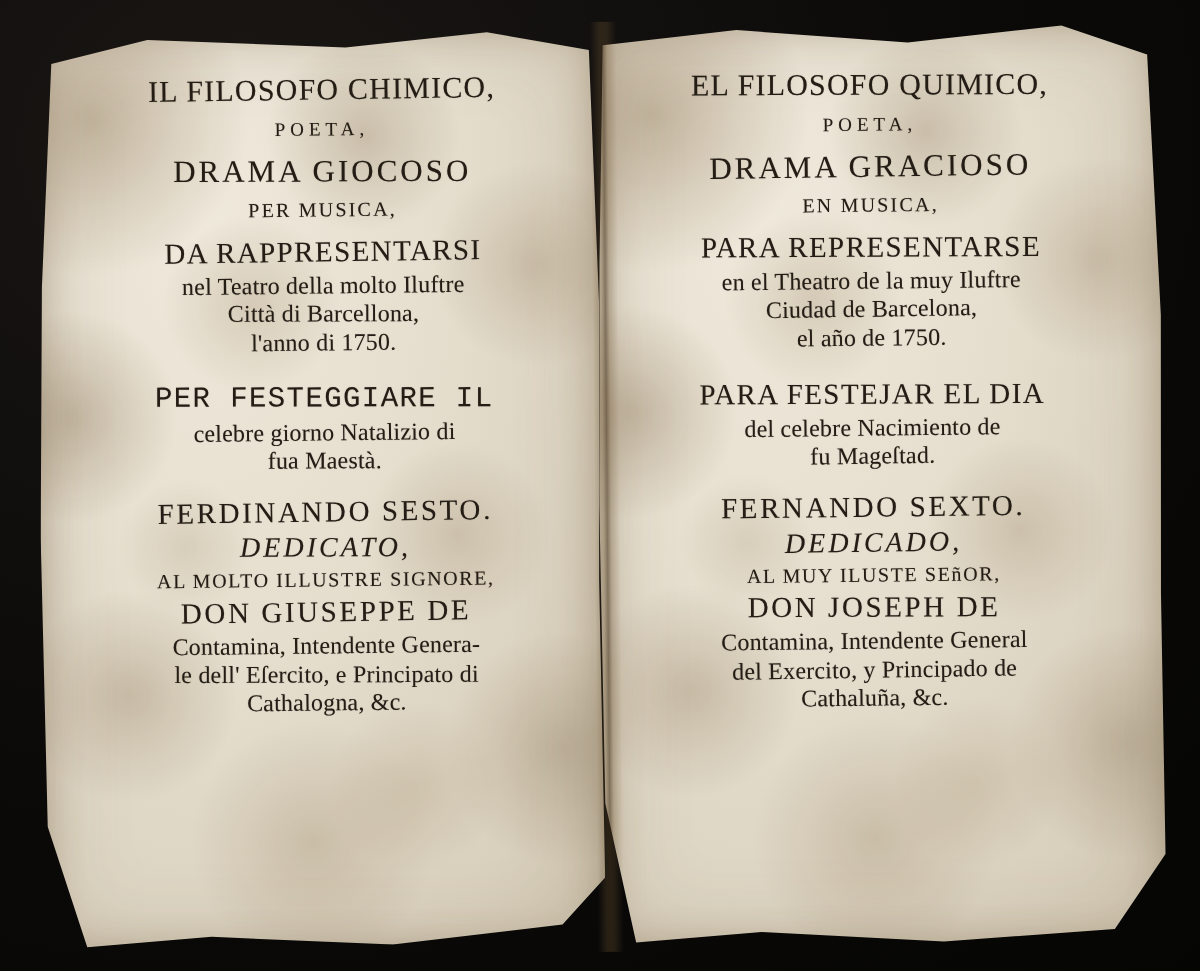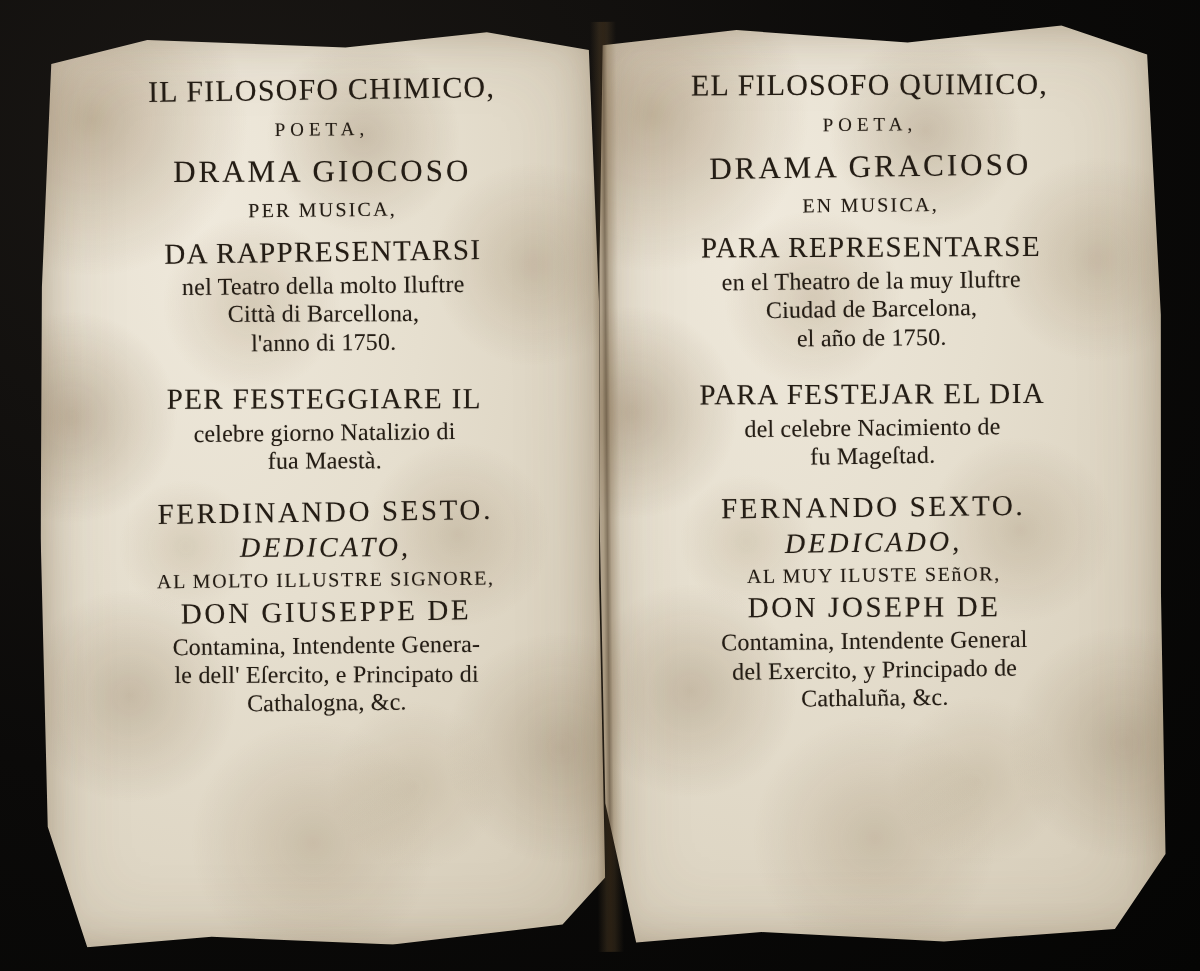--- a/index.html
+++ b/index.html
@@ -175,21 +175,21 @@
   .name-big {
     font-size: 29px;
     letter-spacing: 2.6px;
     margin-bottom: 4px;
   }
 
   
   .j1 { transform: rotate(-0.35deg); }
   .j2 { transform: rotate(0.25deg); }
   .j3 { transform: rotate(-0.15deg); }
-  .j4 { transform: rotate(0.4deg); }
+  .j4 { transform: rotate(0.4deg); font-family: Liberation Mono, monospace; }
 </style>
 </head>
 <body>
 
 <div id="backdrop"></div>
 
 <div id="booklet">
 
   <div class="leaf" id="leaf-left">
     <div class="stains"></div>

